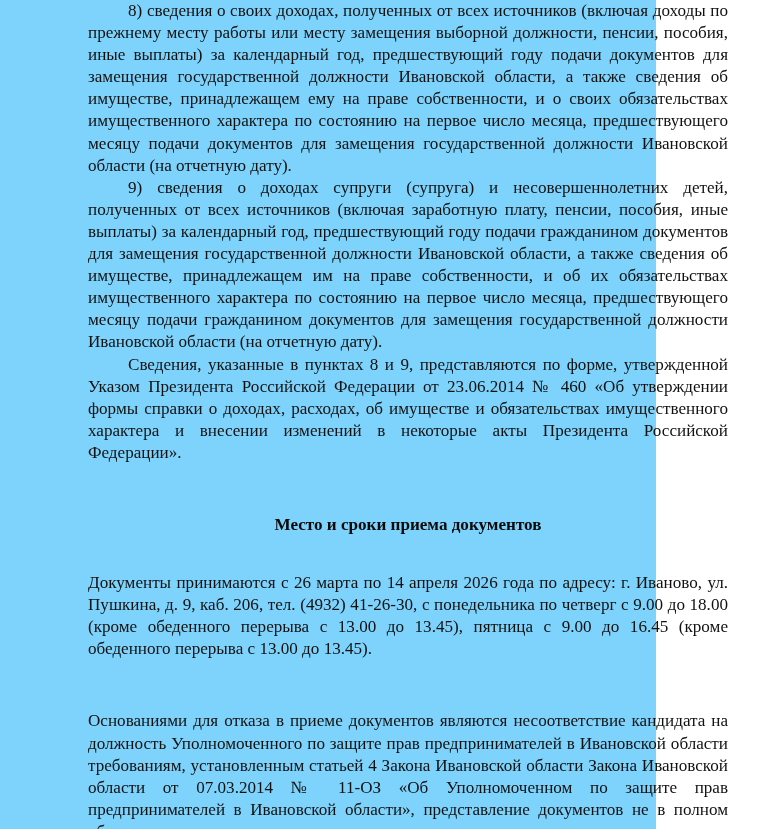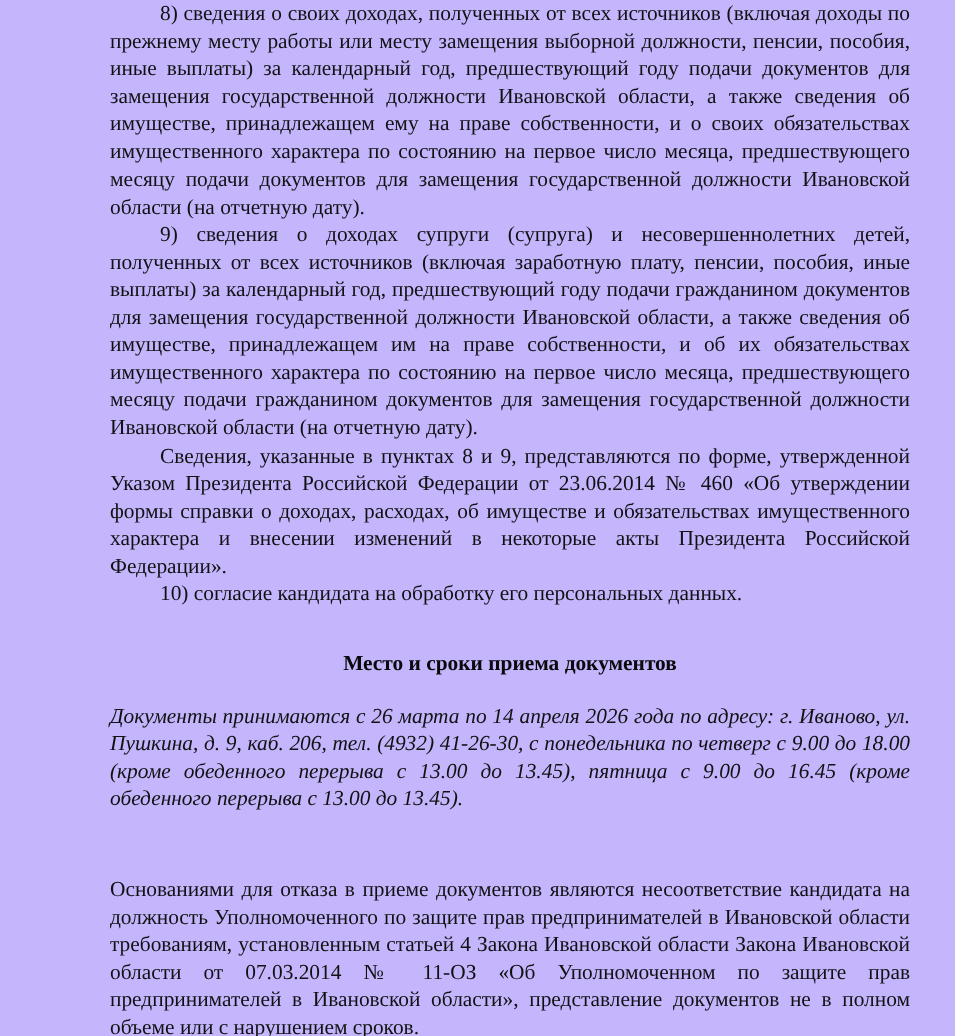--- a/index.html
+++ b/index.html
@@ -11,23 +11,23 @@
     width: 780px;
     height: 829px;
     background: #ffffff;
     font-family: "Liberation Serif", "DejaVu Serif", serif;
     color: #101010;
     overflow: hidden;
   }
 
   .page {
     position: relative;
-    width: 764px;
+    width: 656px;
     height: 829px;
-    background: #c4b5fd;
+    background: #7dd3fc;
     box-sizing: border-box;
     padding: 12px;
   }
 
   .content {
     position: absolute;
     left: 88px;
     top: 0px;
     width: 640px;
   }
@@ -41,26 +41,25 @@
     text-indent: 40px;
     color: #111111;
     -webkit-font-smoothing: none;
   }
 
   p.body-par.no-indent {
     text-indent: 0;
   }
 
   p.body-par.italic {
-    font-style: italic;
     text-indent: 0;
   }
 
   h2.section-heading {
-    margin: 0;
+    margin: 16px;
     font-size: 17.1px;
     line-height: 22.1px;
     font-weight: bold;
     text-align: center;
     color: #0a0a0a;
   }
   .sp-20 { height: 20px; }
   .sp-30 { height: 30px; }
   .sp-34 { height: 34px; }
 
@@ -79,21 +78,20 @@
   <div class="paper-tint"></div>
 
   <div class="content">
 
     <p class="body-par">8) сведения о своих доходах, полученных от всех источников (включая доходы по прежнему месту работы или месту замещения выборной должности, пенсии, пособия, иные выплаты) за календарный год, предшествующий году подачи документов для замещения государственной должности Ивановской области, а также сведения об имуществе, принадлежащем ему на праве собственности, и о своих обязательствах имущественного характера по состоянию на первое число месяца, предшествующего месяцу подачи документов для замещения государственной должности Ивановской области (на отчетную дату).</p>
 
     <p class="body-par">9) сведения о доходах супруги (супруга) и несовершеннолетних детей, полученных от всех источников (включая заработную плату, пенсии, пособия, иные выплаты) за календарный год, предшествующий году подачи гражданином документов для замещения государственной должности Ивановской области, а также сведения об имуществе, принадлежащем им на праве собственности, и об их обязательствах имущественного характера по состоянию на первое число месяца, предшествующего месяцу подачи гражданином документов для замещения государственной должности Ивановской области (на отчетную дату).</p>
 
     <p class="body-par">Сведения, указанные в пунктах 8 и 9, представляются по форме, утвержденной Указом Президента Российской Федерации от 23.06.2014 № 460 «Об утверждении формы справки о доходах, расходах, об имуществе и обязательствах имущественного характера и внесении изменений в некоторые акты Президента Российской Федерации».</p>
 
-    <p class="body-par">10) согласие кандидата на обработку его персональных данных.</p>
 
     <div class="sp-34"></div>
 
     <h2 class="section-heading">Место и сроки приема документов</h2>
 
     <div class="sp-20"></div>
 
     <p class="body-par italic">Документы принимаются с 26 марта по 14 апреля 2026 года по адресу: г. Иваново, ул. Пушкина, д. 9, каб. 206, тел. (4932) 41-26-30, с понедельника по четверг с 9.00 до 18.00 (кроме обеденного перерыва с 13.00 до 13.45), пятница с 9.00 до 16.45 (кроме обеденного перерыва с 13.00 до 13.45).</p>
 
     <div class="sp-30"></div>

